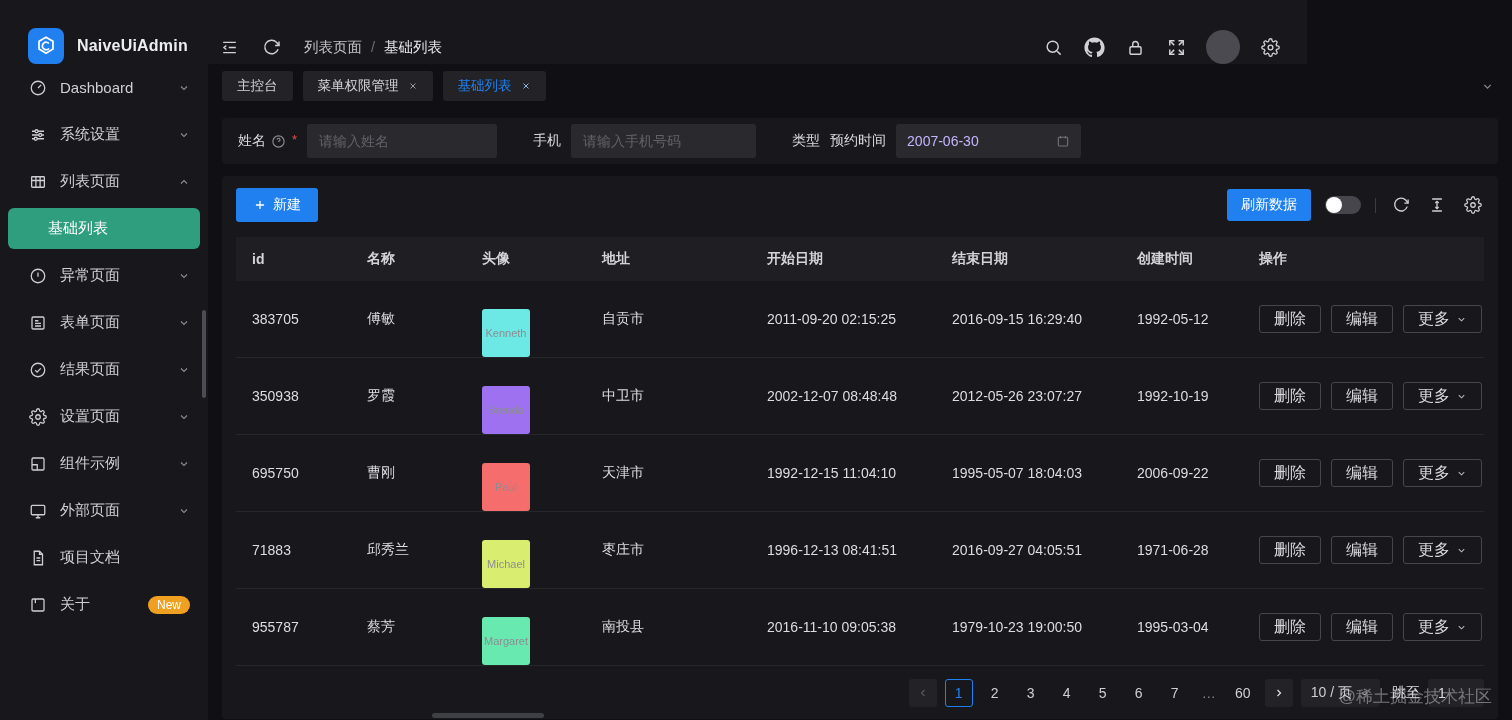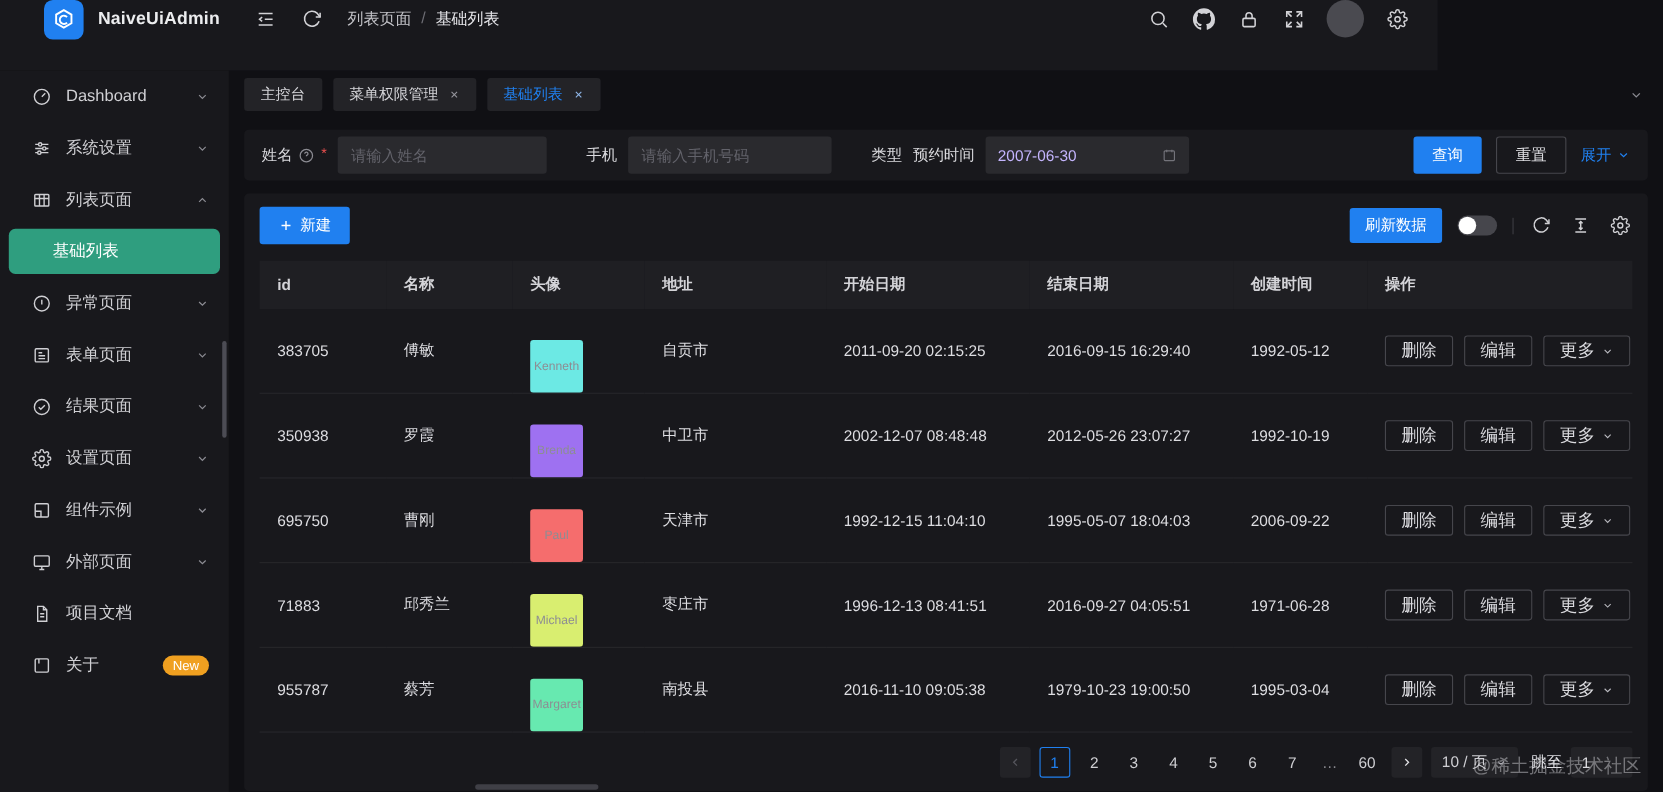--- a/index.html
+++ b/index.html
@@ -6,21 +6,21 @@
   html,body { margin:0; padding:0; }
   body {
     width:1512px; height:720px; overflow:hidden; position:relative;
     background:#101014; color:#e3e3e6;
     font-family:"Liberation Sans", sans-serif; font-size:14px;
   }
   svg { display:block; }
 
   
   .header { position:absolute; top:0; left:0; width:1307px; height:64px;
-    background:#18181c; display:flex; align-items:flex-start; z-index:6;padding-left:12px; }
+    background:#18181c; display:flex; align-items:flex-end; z-index:6; }
   .brand { width:208px; flex:0 0 208px; display:flex; align-items:center; gap:13px; padding-left:28px; }
   .logo { width:36px; height:36px; border-radius:8px; background:#2080f0;
     display:flex; align-items:center; justify-content:center; }
   .app-title { font-size:16px; font-weight:700; color:#ecedef; letter-spacing:.2px; }
   .header-mid { display:flex; align-items:center; gap:8px; flex:1; padding-left:4px; }
   .hicon { width:34px; height:34px; display:flex; align-items:center; justify-content:center;
     color:#d2d2d6; cursor:pointer; }
   .breadcrumb { display:flex; align-items:center; gap:9px; margin-left:8px; font-size:14.5px; }
   .crumb { color:#c3c3c8; cursor:pointer; }
   .crumb-sep { color:#6d6d74; }
@@ -404,34 +404,20 @@
     <span class="f-label">
         <span>预约时间</span>
       </span>
     <span class="f-date">
       <span>2007-06-30</span>
       <span class="cal">
         <svg width="14" height="14" viewBox="0 0 24 24" fill="none" stroke="currentColor" stroke-width="1.8">
           <rect x="4" y="5.5" width="16" height="15" rx="1.5"></rect>
             <path d="M8 3.5v4M16 3.5v4"></path>
         </svg>
-      </span>
-    </span>
-    <span class="f-actions">
-      <button class="btn-primary">
-        <span>查询</span>
-      </button>
-      <button class="btn-ghost">
-        <span>重置</span>
-      </button>
-      <span class="link-expand">
-        <span>展开</span>
-        <svg width="12" height="12" viewBox="0 0 24 24" fill="none" stroke="currentColor" stroke-width="2.2">
-            <path d="M6 9l6 6 6-6"></path>
-          </svg>
       </span>
     </span>
   </section>
 
   <section class="table-card">
     <div class="card-toolbar">
       <button class="btn-primary">
         <svg width="14" height="14" viewBox="0 0 24 24" fill="none" stroke="#fff" stroke-width="2.2">
             <path d="M12 5v14M5 12h14"></path>
           </svg>

